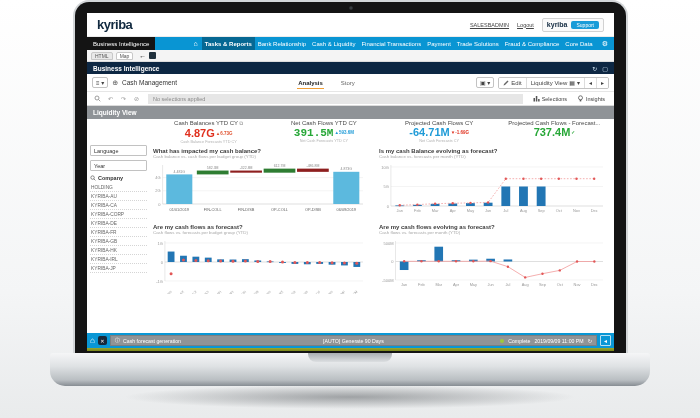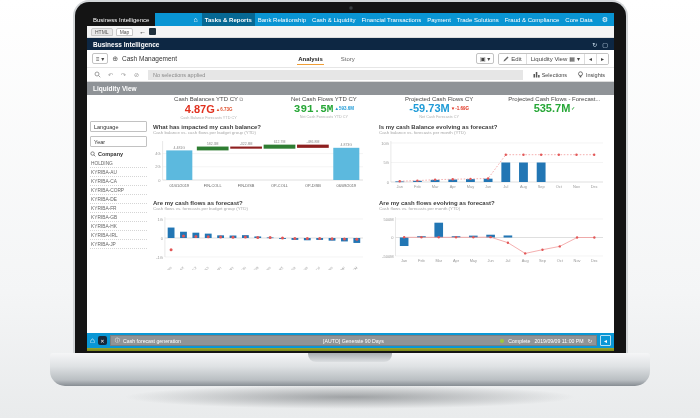--- a/index.html
+++ b/index.html
@@ -135,20 +135,31 @@
 <body>
 
 <div class="stage">
   <div class="shadow"></div>
 
   <div class="bezel">
     <div class="webcam"></div>
 
     <div class="screen">
 
+      <div class="topbar">
+        <div class="logo">kyriba</div>
+        <div class="top-right">
+          <span class="userlink">SALESBADMIN</span>
+          <span class="userlink">Logout</span>
+          <span class="brandbox">
+            <span class="brand">kyriba</span>
+            <span class="support">Support</span>
+          </span>
+        </div>
+      </div>
 
       <div class="navbar">
         <div class="product">Business Intelligence</div>
         <span class="home">⌂</span>
         <span class="navitem active">Tasks &amp; Reports</span>
         <span class="navitem">Bank Relationship</span>
         <span class="navitem">Cash &amp; Liquidity</span>
         <span class="navitem">Financial Transactions</span>
         <span class="navitem">Payment</span>
         <span class="navitem">Trade Solutions</span>
@@ -238,26 +249,26 @@
             <div class="kpi-line"><span style="color: rgb(224, 48, 30);">4.87G</span><span class="kpi-delta" style="color: rgb(224, 81, 46);">▲6.73G</span></div>
             <div class="kpi-sub">Cash Balance Forecasts YTD CY</div>
           </div>
           <div class="kpi">
             <div class="kpi-title">Net Cash Flows YTD CY</div>
             <div class="kpi-line"><span style="color: rgb(39, 167, 55); font-family: Liberation Mono, monospace;">391.5M</span><span class="kpi-delta" style="color: rgb(31, 155, 215);">▲593.6M</span></div>
             <div class="kpi-sub">Net Cash Forecasts YTD CY</div>
           </div>
           <div class="kpi">
             <div class="kpi-title">Projected Cash Flows CY</div>
-            <div class="kpi-line"><span style="color: rgb(31, 155, 215);">-59.73M</span><span class="kpi-delta" style="color: rgb(224, 48, 30);">▼-1.69G</span></div>
+            <div class="kpi-line"><span style="color: rgb(31, 155, 215);">-64.71M</span><span class="kpi-delta" style="color: rgb(224, 48, 30);">▼-1.69G</span></div>
             <div class="kpi-sub">Net Cash Forecasts CY</div>
           </div>
           <div class="kpi">
             <div class="kpi-title">Projected Cash Flows - Forecast...</div>
-            <div class="kpi-line"><span style="color: rgb(39, 167, 55);">535.7M</span><span class="kpi-delta" style="color: rgb(39, 167, 55);">✓</span></div>
+            <div class="kpi-line"><span style="color: rgb(39, 167, 55);">737.4M</span><span class="kpi-delta" style="color: rgb(39, 167, 55);">✓</span></div>
             <div class="kpi-sub"></div>
           </div>
         </div>
 
         <div class="sidebar">
           <div class="fbox">Language</div>
           <div class="fbox">Year</div>
           <div class="fhdr">
             <svg width="6" height="6" viewBox="0 0 7 7">
                 <circle cx="3" cy="3" r="2" fill="none" stroke="#666" stroke-width="0.9"></circle>

